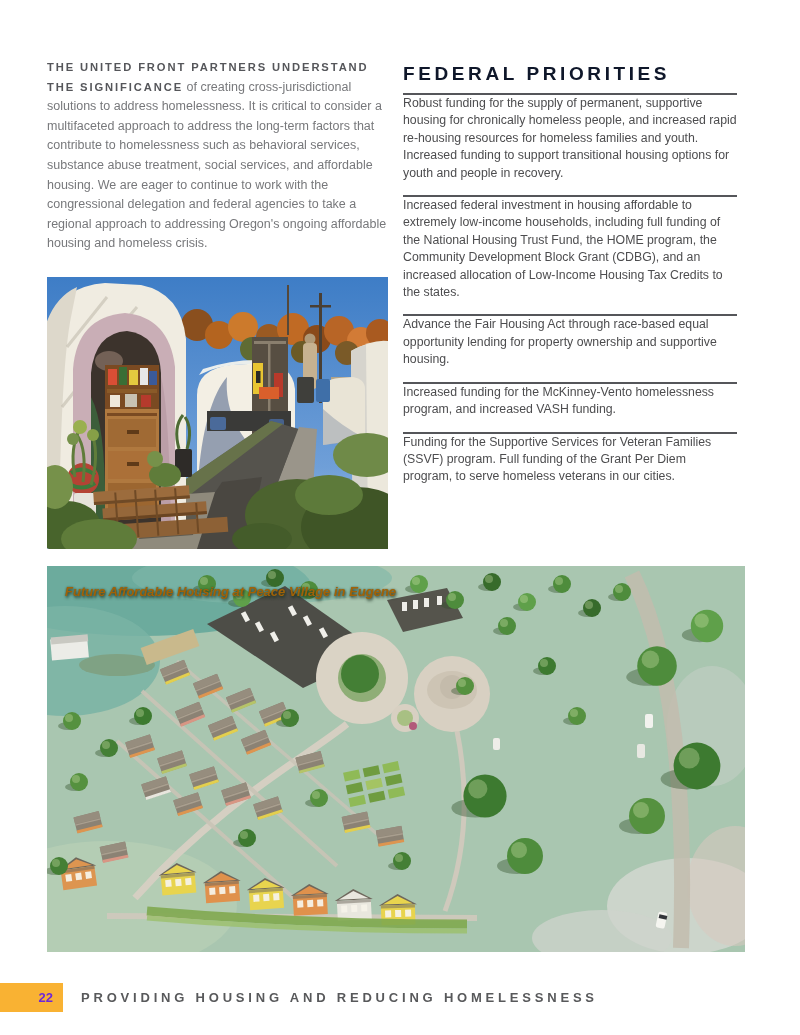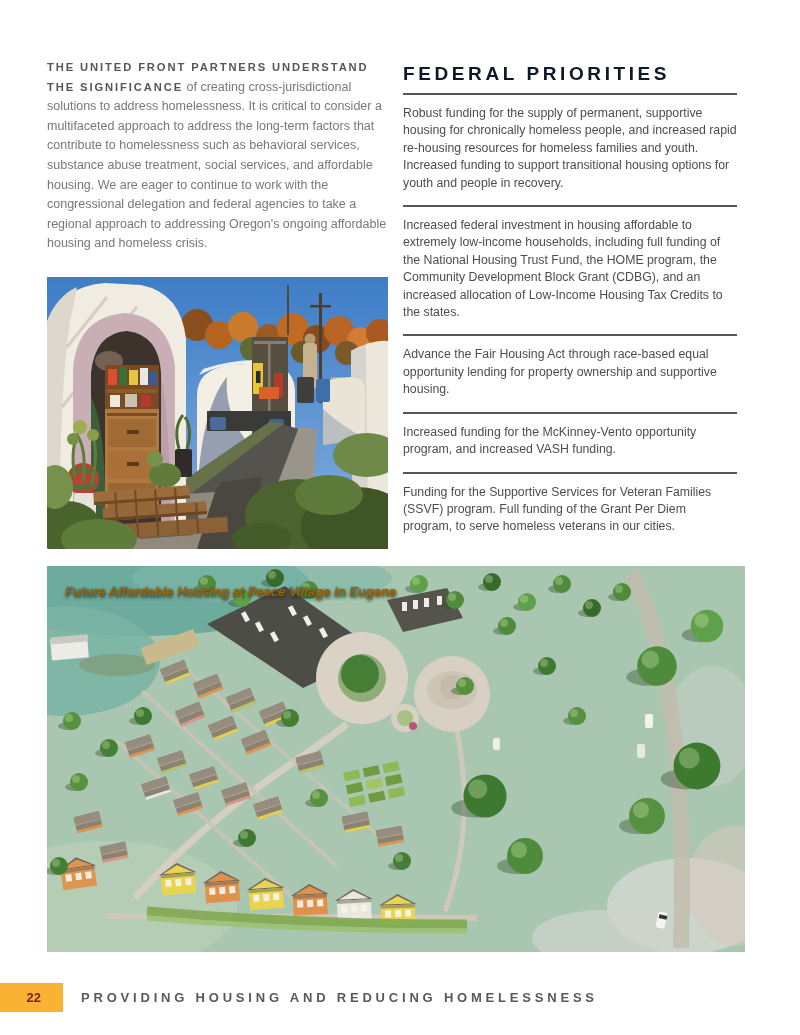--- a/index.html
+++ b/index.html
@@ -10,34 +10,34 @@
   
   .intro{position:absolute;left:47px;top:58px;width:344px;}
   .intro p{margin:0;font-size:12.5px;line-height:19.6px;color:#77787B;}
   .intro .lead{font-weight:bold;font-size:11.2px;letter-spacing:1.9px;color:#55565A;}
   
   .tent-photo{position:absolute;left:47px;top:277px;width:341px;height:272px;margin:0;overflow:hidden;}
   
   .right-col{position:absolute;left:403px;top:63px;width:334px;}
   .right-col h1{margin:0 0 8px 0;font-size:19px;font-weight:bold;letter-spacing:3.6px;color:#0f172a;}
   .right-col h2{margin:0 0 12px 0;width:322px;font-size:12.8px;font-weight:bold;letter-spacing:2.4px;line-height:18.5px;color:#414042;}
-  .priority{border-top:2px solid #55565A;padding-top:10px;margin-bottom:13px;}
+  .priority{border-top:2px solid #55565A;padding-top:0;margin-bottom:13px;}
   .priority p{margin:0;font-size:12.3px;line-height:17.4px;color:#4D4D4F;}
   
   .aerial{position:absolute;left:47px;top:566px;width:698px;height:386px;margin:0;overflow:hidden;}
   .aerial figcaption{
     position:absolute;left:18px;top:18px;margin:0;
     font-size:13px;font-weight:bold;font-style:italic;color:#a16207;
     text-shadow:1px 2px 3px rgba(30,50,35,.85), 0 0 2px rgba(30,50,35,.6);
   }
   
   .pagenum{
     position:absolute;left:0;top:983px;width:63px;height:29px;background:#F9B233;
-    color:#7f1d1d;font-weight:bold;font-size:13px;
-    display:flex;align-items:center;justify-content:flex-end;box-sizing:border-box;padding-right:22px;
+    color:#6d28d9;font-weight:bold;font-size:13px;
+    display:flex;align-items:center;justify-content:flex-end;box-sizing:border-box;padding-right:10px;
   }
   .footer-text{
     position:absolute;left:81px;top:983px;height:29px;display:flex;align-items:center;
     font-size:13px;font-weight:bold;letter-spacing:3.8px;color:#58595B;
   }
 </style>
 </head>
 <body>
 
 <div class="page">
@@ -195,21 +195,21 @@
     <div class="priority">
       <p>Robust funding for the supply of permanent, supportive housing for chronically homeless people, and increased rapid re-housing resources for homeless families and youth. Increased funding to support transitional housing options for youth and people in recovery.</p>
     </div>
     <div class="priority">
       <p>Increased federal investment in housing affordable to extremely low-income households, including full funding of the National Housing Trust Fund, the HOME program, the Community Development Block Grant (CDBG), and an increased allocation of Low-Income Housing Tax Credits to the states.</p>
     </div>
     <div class="priority">
       <p>Advance the Fair Housing Act through race-based equal opportunity lending for property ownership and supportive housing.</p>
     </div>
     <div class="priority">
-      <p>Increased funding for the McKinney-Vento opportunity program, and increased VASH funding.</p>
+      <p>Increased funding for the McKinney-Vento homelessness program, and increased VASH funding.</p>
     </div>
     <div class="priority">
       <p>Funding for the Supportive Services for Veteran Families (SSVF) program. Full funding of the Grant Per Diem program, to serve homeless veterans in our cities.</p>
     </div>
   </section>
 
   <figure class="aerial">
     <svg width="698" height="386" viewBox="0 0 698 386">
       <defs>
         <g id="hut">

